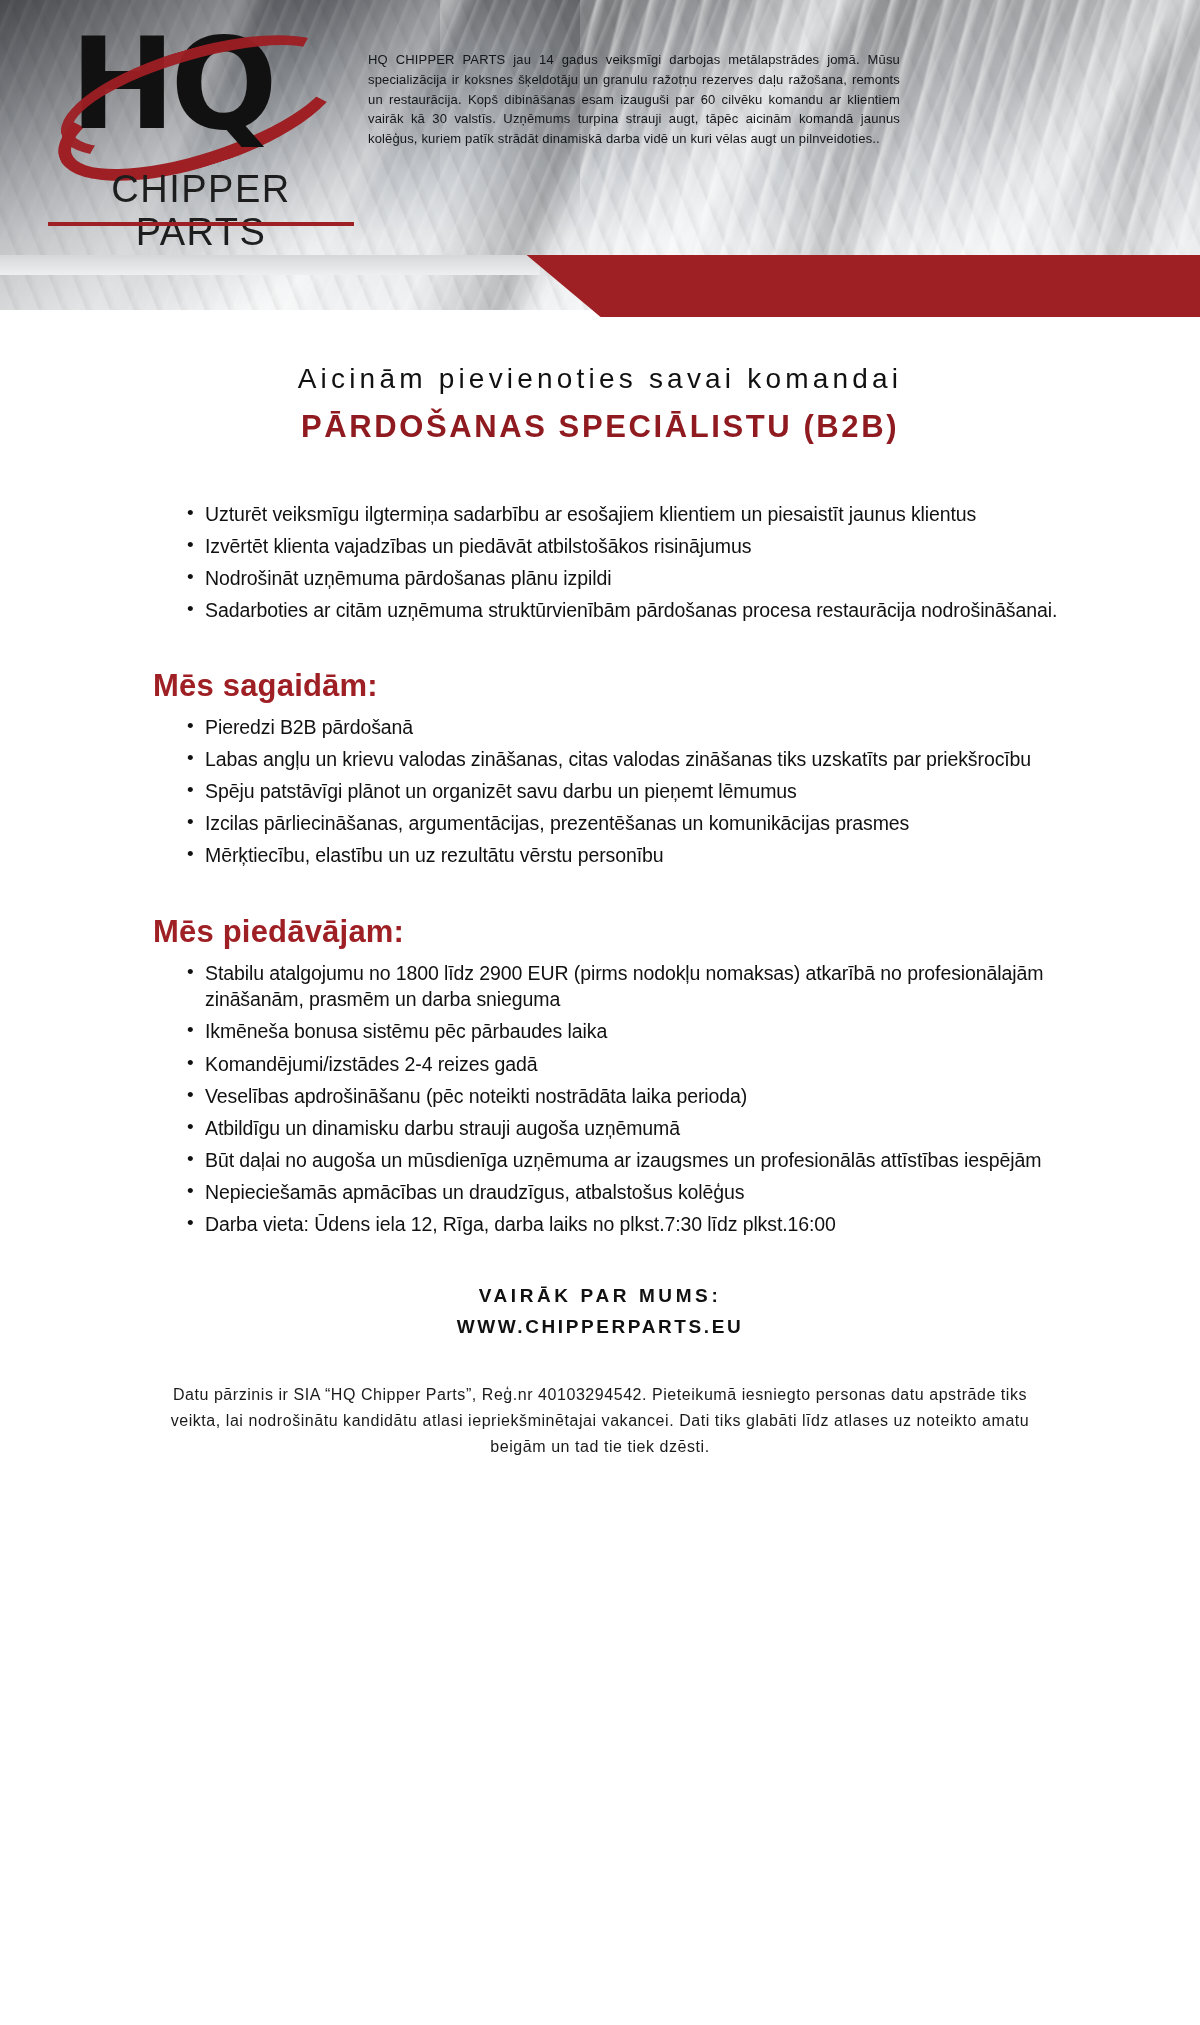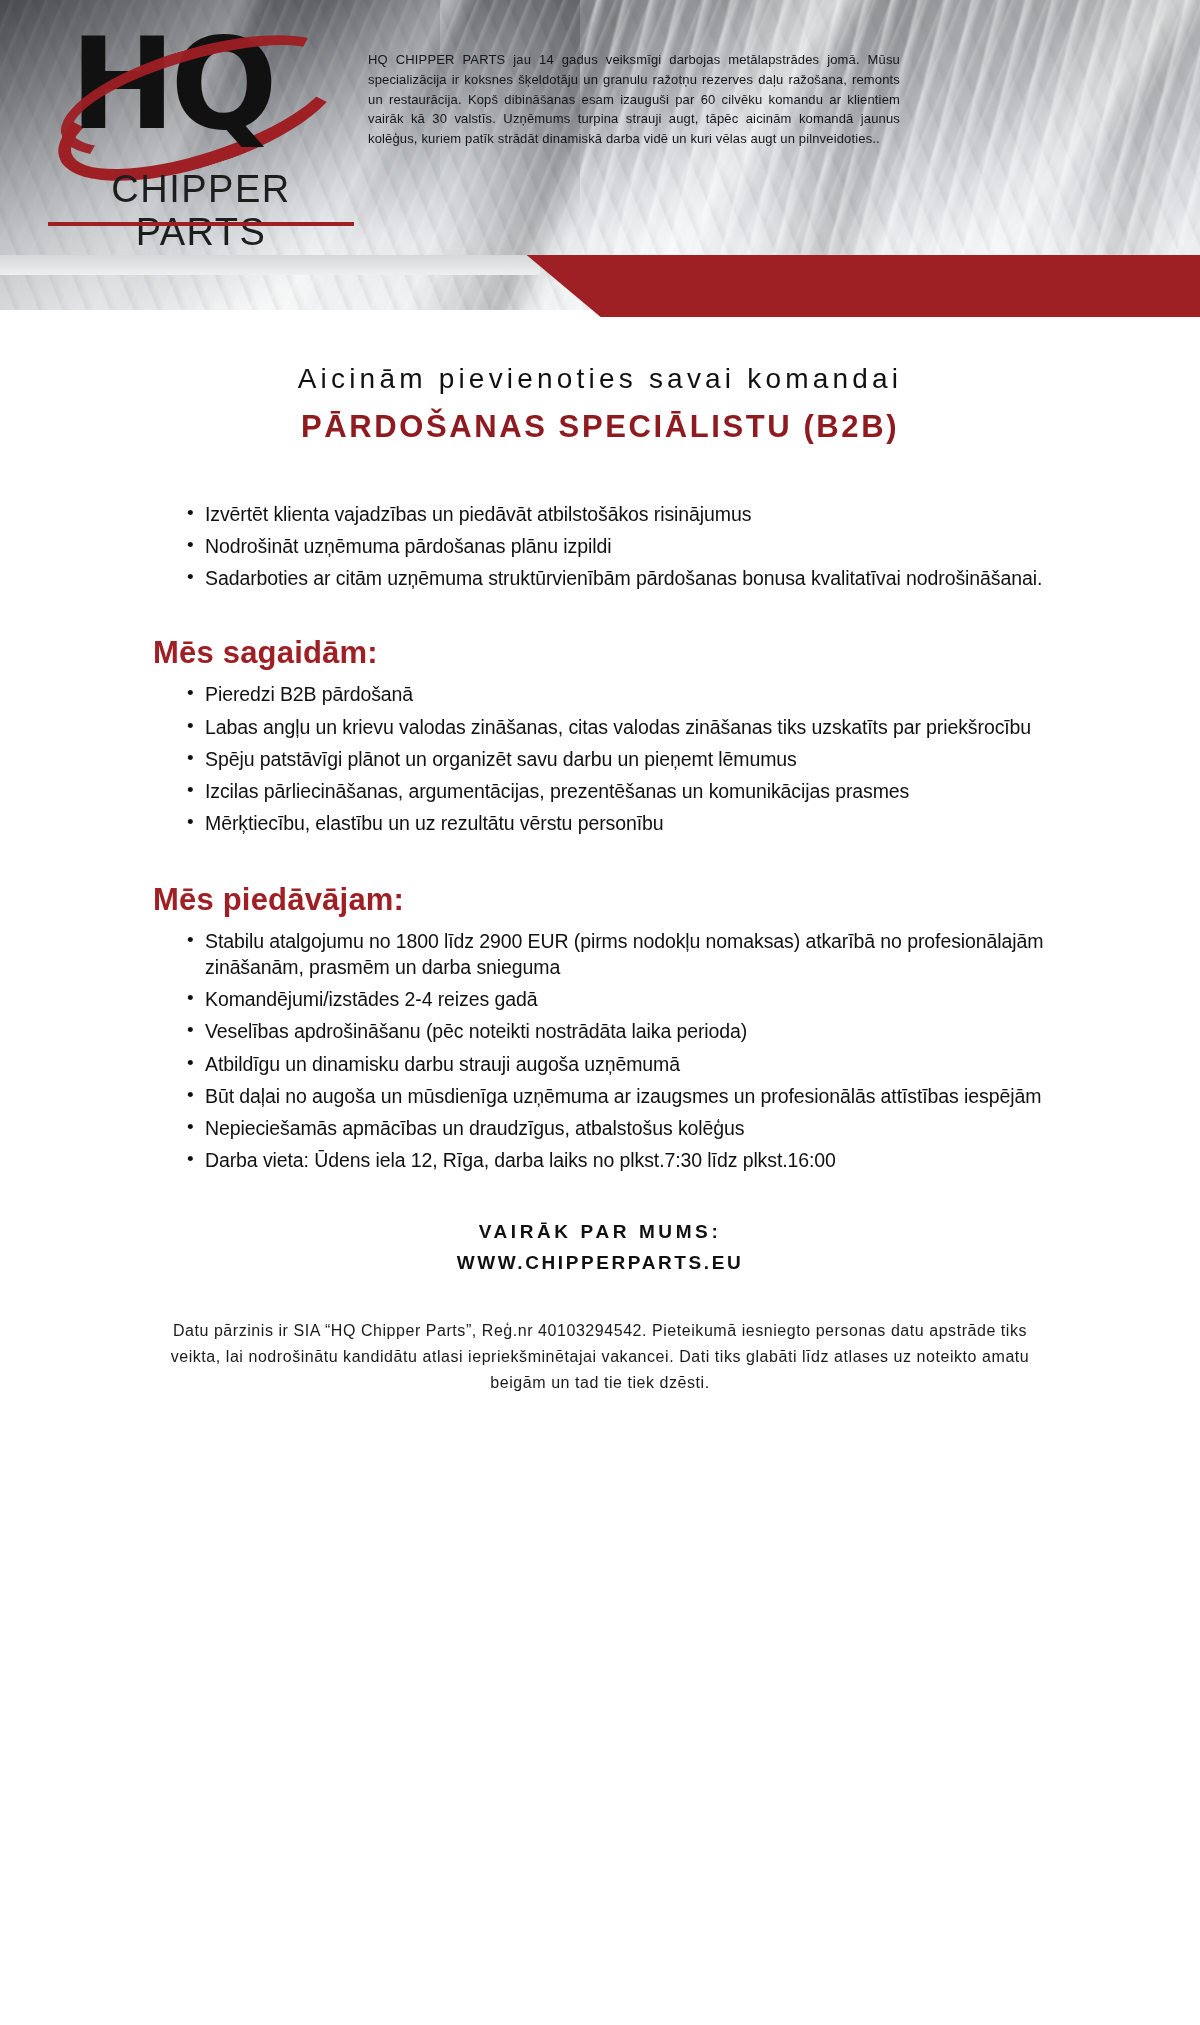--- a/index.html
+++ b/index.html
@@ -317,41 +317,43 @@
 
   <div class="content">
 
     <div class="title-block">
       <div class="title-line1">Aicinām pievienoties savai komandai</div>
       <div class="title-line2">PĀRDOŠANAS SPECIĀLISTU (B2B)</div>
     </div>
 
     <div class="section s1">
       <ul class="bullets">
+        <li>Uzturēt veiksmīgu ilgtermiņa sadarbību ar esošajiem klientiem un piesaistīt jaunus klientus</li>
         <li>Izvērtēt klienta vajadzības un piedāvāt atbilstošākos risinājumus</li>
         <li>Nodrošināt uzņēmuma pārdošanas plānu izpildi</li>
-        <li>Sadarboties ar citām uzņēmuma struktūrvienībām pārdošanas bonusa kvalitatīvai nodrošināšanai.</li>
+        <li>Sadarboties ar citām uzņēmuma struktūrvienībām pārdošanas procesa restaurācija nodrošināšanai.</li>
       </ul>
     </div>
 
     <div class="section s2">
       <div class="section-heading">Mēs sagaidām:</div>
       <ul class="bullets">
         <li>Pieredzi B2B pārdošanā</li>
         <li>Labas angļu un krievu valodas zināšanas, citas valodas zināšanas tiks uzskatīts par priekšrocību</li>
         <li>Spēju patstāvīgi plānot un organizēt savu darbu un pieņemt lēmumus</li>
         <li>Izcilas pārliecināšanas, argumentācijas, prezentēšanas un komunikācijas prasmes</li>
         <li>Mērķtiecību, elastību un uz rezultātu vērstu personību</li>
       </ul>
     </div>
 
     <div class="section s3">
       <div class="section-heading">Mēs piedāvājam:</div>
       <ul class="bullets">
         <li>Stabilu atalgojumu no 1800 līdz 2900 EUR (pirms nodokļu nomaksas) atkarībā no profesionālajām zināšanām, prasmēm un darba snieguma</li>
+        <li>Ikmēneša bonusa sistēmu pēc pārbaudes laika</li>
         <li>Komandējumi/izstādes 2-4 reizes gadā</li>
         <li>Veselības apdrošināšanu (pēc noteikti nostrādāta laika perioda)</li>
         <li>Atbildīgu un dinamisku darbu strauji augoša uzņēmumā</li>
         <li>Būt daļai no augoša un mūsdienīga uzņēmuma ar izaugsmes un profesionālās attīstības iespējām</li>
         <li>Nepieciešamās apmācības un draudzīgus, atbalstošus kolēģus</li>
         <li>Darba vieta: Ūdens iela 12, Rīga, darba laiks no plkst.7:30 līdz plkst.16:00</li>
       </ul>
     </div>
 
     <div class="footer-cta">

